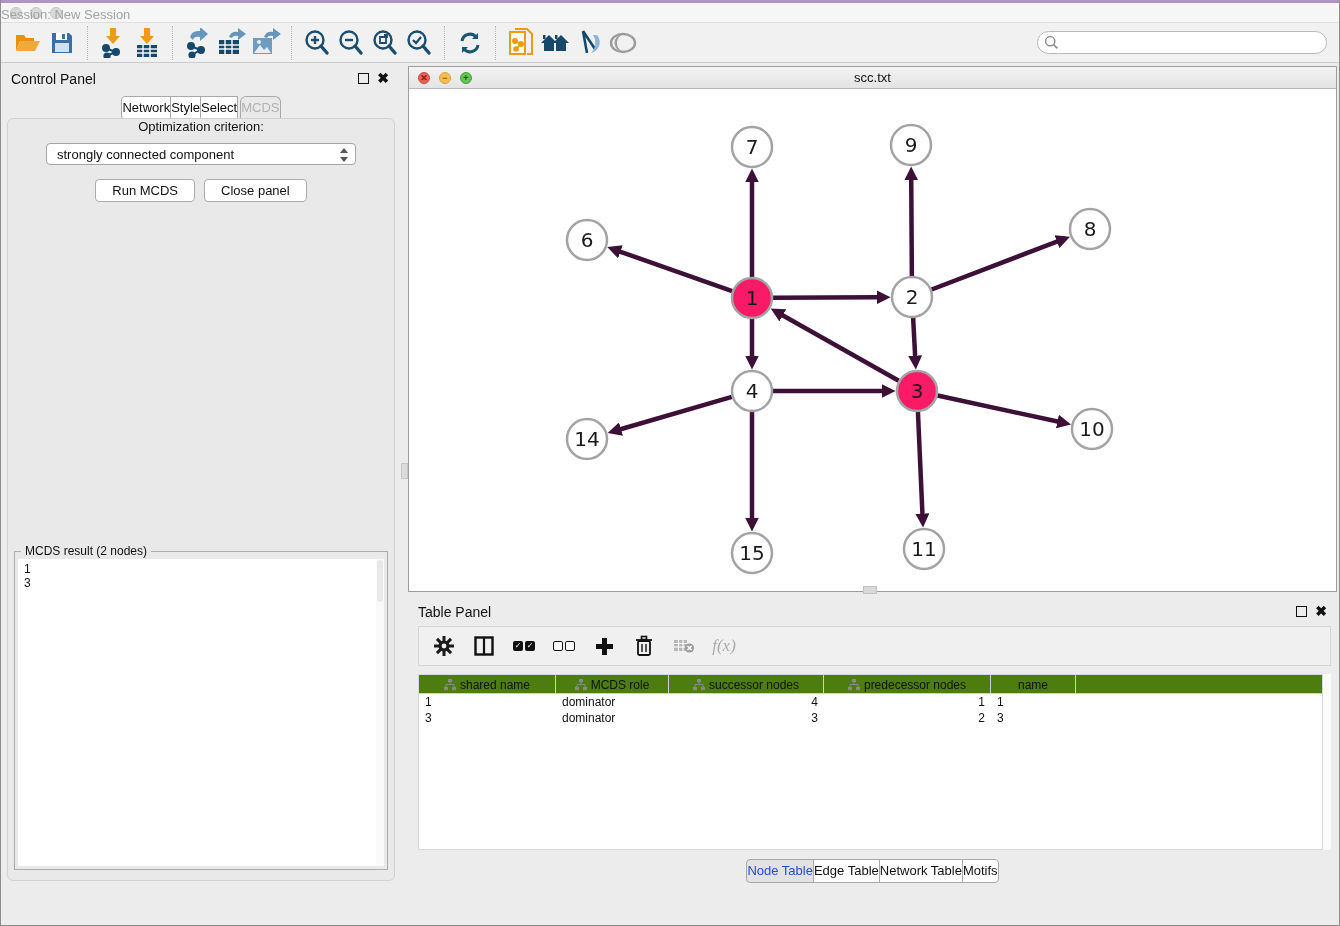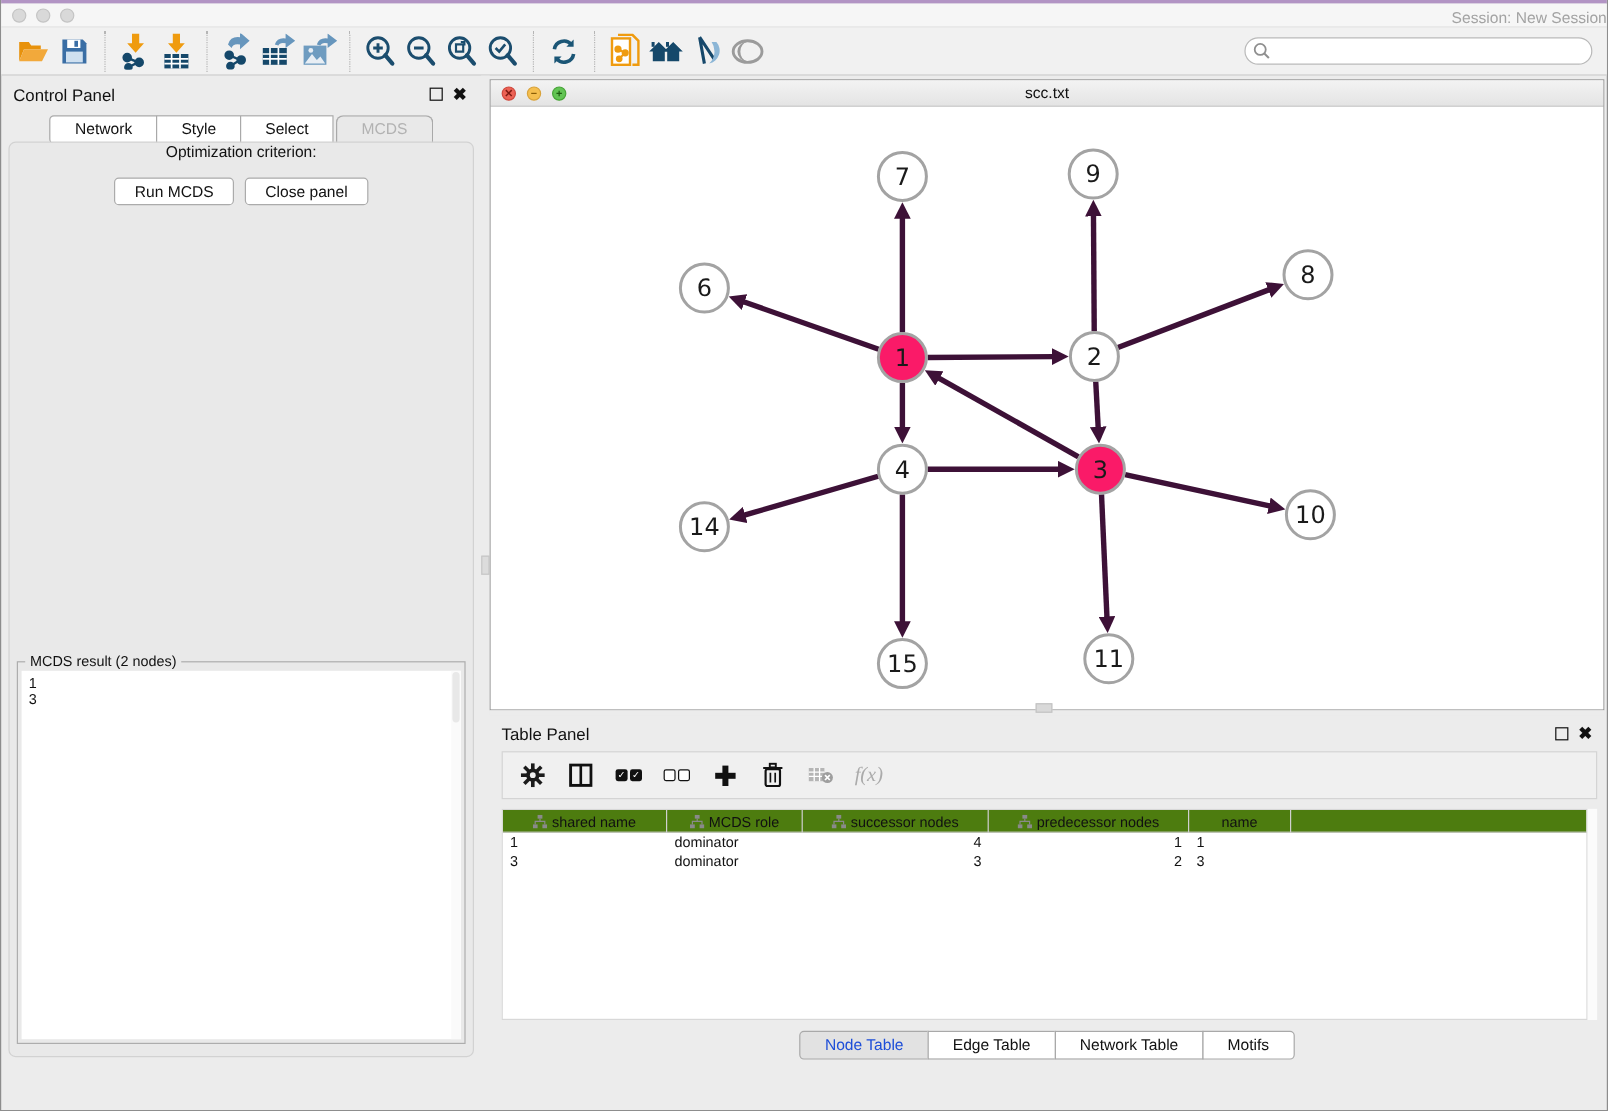--- a/index.html
+++ b/index.html
@@ -8,21 +8,21 @@
   .window { position:relative; width:1340px; height:926px;
     border:1px solid #8d8d8d; border-top:none; background:#ececec; }
 
   
   .accent-strip { position:absolute; left:0; top:0; width:100%; height:3px; background:#b294c4; }
   .titlebar { position:absolute; left:0; top:3px; width:100%; height:20px;
     background:#f6f6f6; border-bottom:1px solid #e0e0e0; }
   .traffic-gray { position:absolute; top:4px; display:flex; gap:8px; left:9px; }
   .traffic-gray span { width:12px; height:12px; border-radius:50%;
     background:#d9d9d9; border:1px solid #c4c4c4; display:inline-block; }
-  .win-title { position:absolute; left:0; right:0; top:3px; text-align:right;
+  .win-title { position:absolute; left:0; right:0; top:3px; text-align:left;
     font-size:13px; color:#a3a3a3; line-height:18px; }
 
   .toolbar { position:absolute; left:0; top:23px; width:100%; height:40px;
     background:#f1f1f1; border-bottom:1px solid #cccccc;
     display:flex; align-items:center; padding-left:10px; }
   .toolbar .tb { width:34px; height:32px; display:flex; align-items:center;
     justify-content:center; cursor:pointer; }
   .toolbar .sep { width:1px; height:34px; margin:0 8px;
     border-left:1px dotted #b5b5b5; }
   .search-wrap { position:absolute; right:12px; top:8px; width:290px; height:23px;
@@ -33,21 +33,21 @@
 
   
   .control-panel { position:absolute; left:0; top:63px; width:400px; height:830px; }
   .panel-head { position:relative; height:30px; }
   .panel-head .ph-title { position:absolute; left:10px; top:8px; font-size:14px; color:#111; }
   .float-ic { position:absolute; width:11px; height:11px; border:1.5px solid #111; top:10px; }
   .close-ic { position:absolute; top:7px; font-size:14px; font-weight:bold; color:#111; }
   .cp-float { right:32px; } .cp-close { right:12px; }
 
   .cp-tabs { position:absolute; left:0; top:33px; width:100%; display:flex; justify-content:center; }
-  .tab { font-size:13px; padding:3px 20px; background:#fff; border:1px solid #a9a9a9;
+  .tab { font-size:13px; padding:3px 0; background:#fff; border:1px solid #a9a9a9;
     margin-left:-1px; color:#111; cursor:pointer; line-height:16px; }
   .tab:first-child { border-top-left-radius:4px; border-bottom-left-radius:4px; margin-left:0; }
   .cp-tabs .tab.active { background:#e9e9e9; color:#b2b2b2; border-radius:6px 6px 0 0;
     border-bottom-color:#e9e9e9; margin-left:2px; }
 
   .cp-body { position:absolute; left:6px; right:6px; top:55px; bottom:12px;
     background:#e9e9e9; border:1px solid #d2d2d2; border-radius:6px; }
   .opt-label { text-align:center; font-size:13px; color:#111; }
   .select-box { position:relative; margin:9px 38px 0 38px; height:22px; background:#fff;
     border:1px solid #a5a5a5; border-radius:4px; font-size:13px; color:#111;
@@ -318,20 +318,27 @@
       <span class="close-ic cp-close">✖</span>
     </div>
     <div class="cp-tabs">
         <span class="tab">Network</span>
         <span class="tab">Style</span>
         <span class="tab">Select</span>
         <span class="tab active">MCDS</span>
       </div>
     <div class="cp-body">
       <div class="opt-label">Optimization criterion:</div>
+      <div class="select-box">
+        <span>strongly connected component</span>
+        <span class="stepper">
+            <i class="up"></i>
+            <i class="dn"></i>
+          </span>
+      </div>
       <div class="btn-row">
         <button class="mac-btn">Run MCDS</button>
         <button class="mac-btn">Close panel</button>
       </div>
       <div class="result-group">
         <span class="result-legend">MCDS result (2 nodes)</span>
         <div class="result-area">1
 3</div>
         <div class="result-scroll">
             <i></i>

